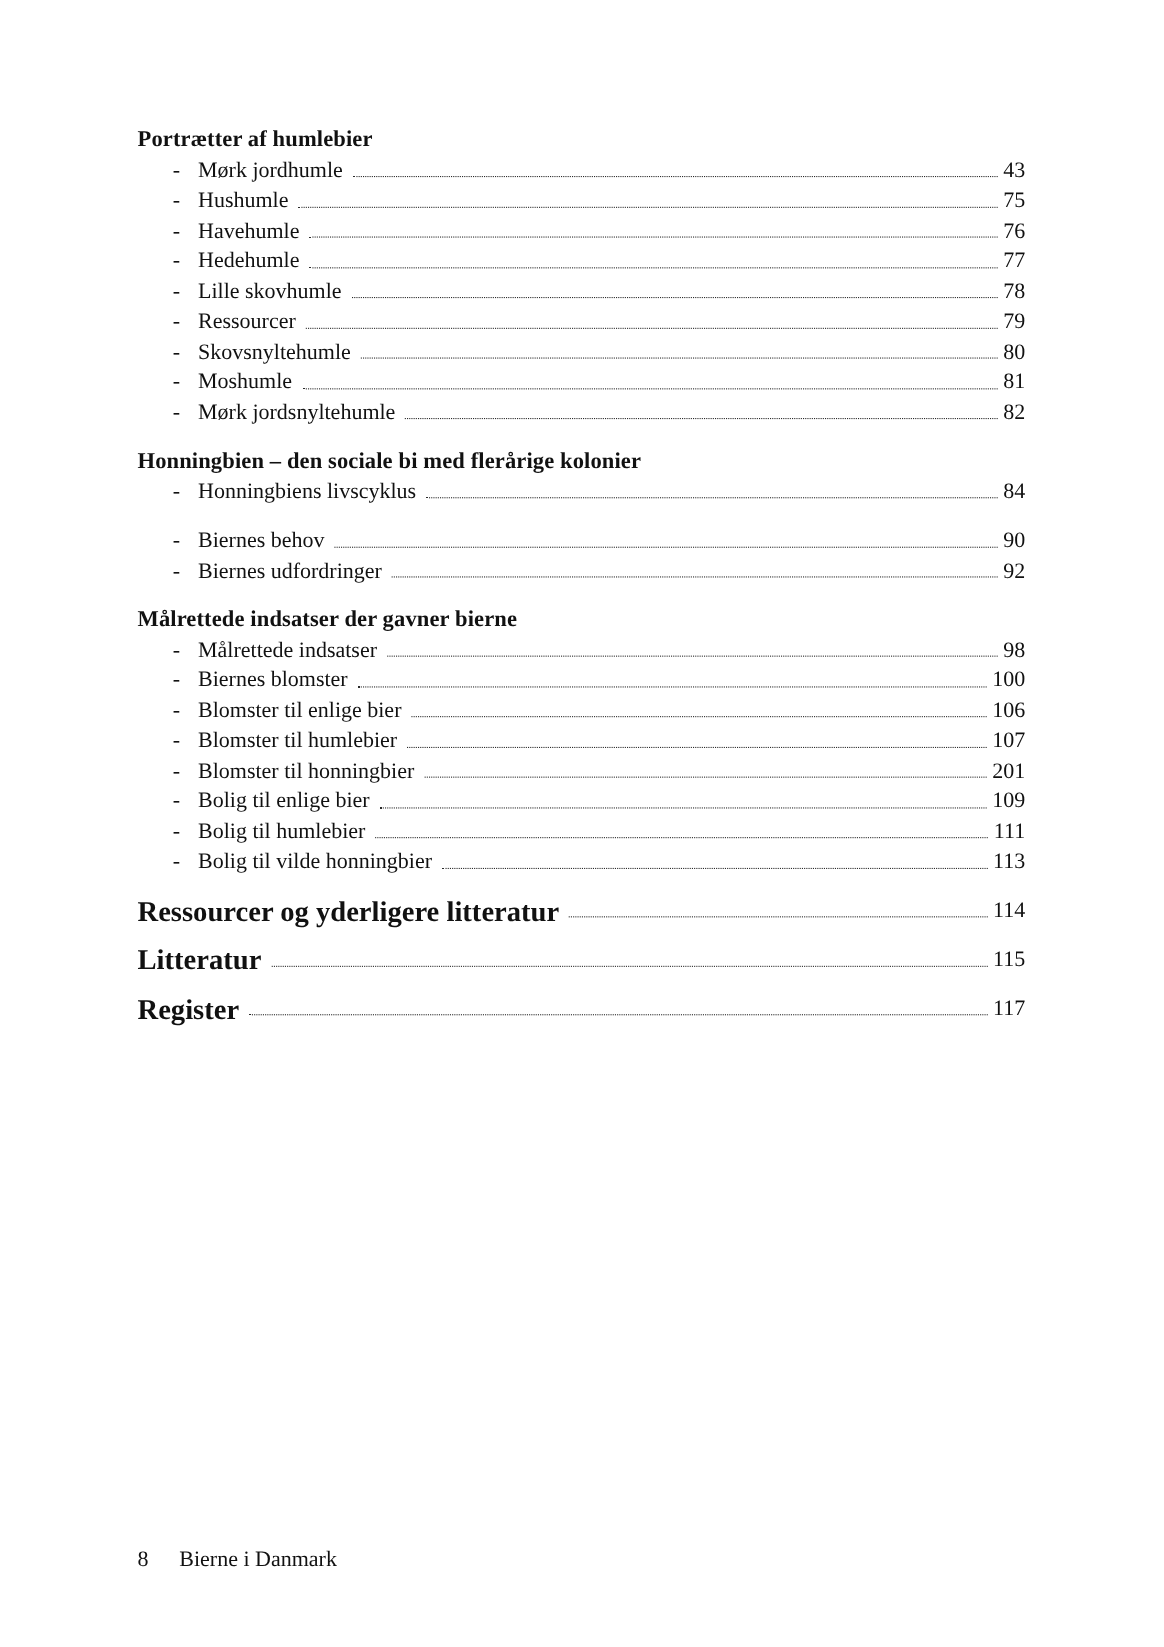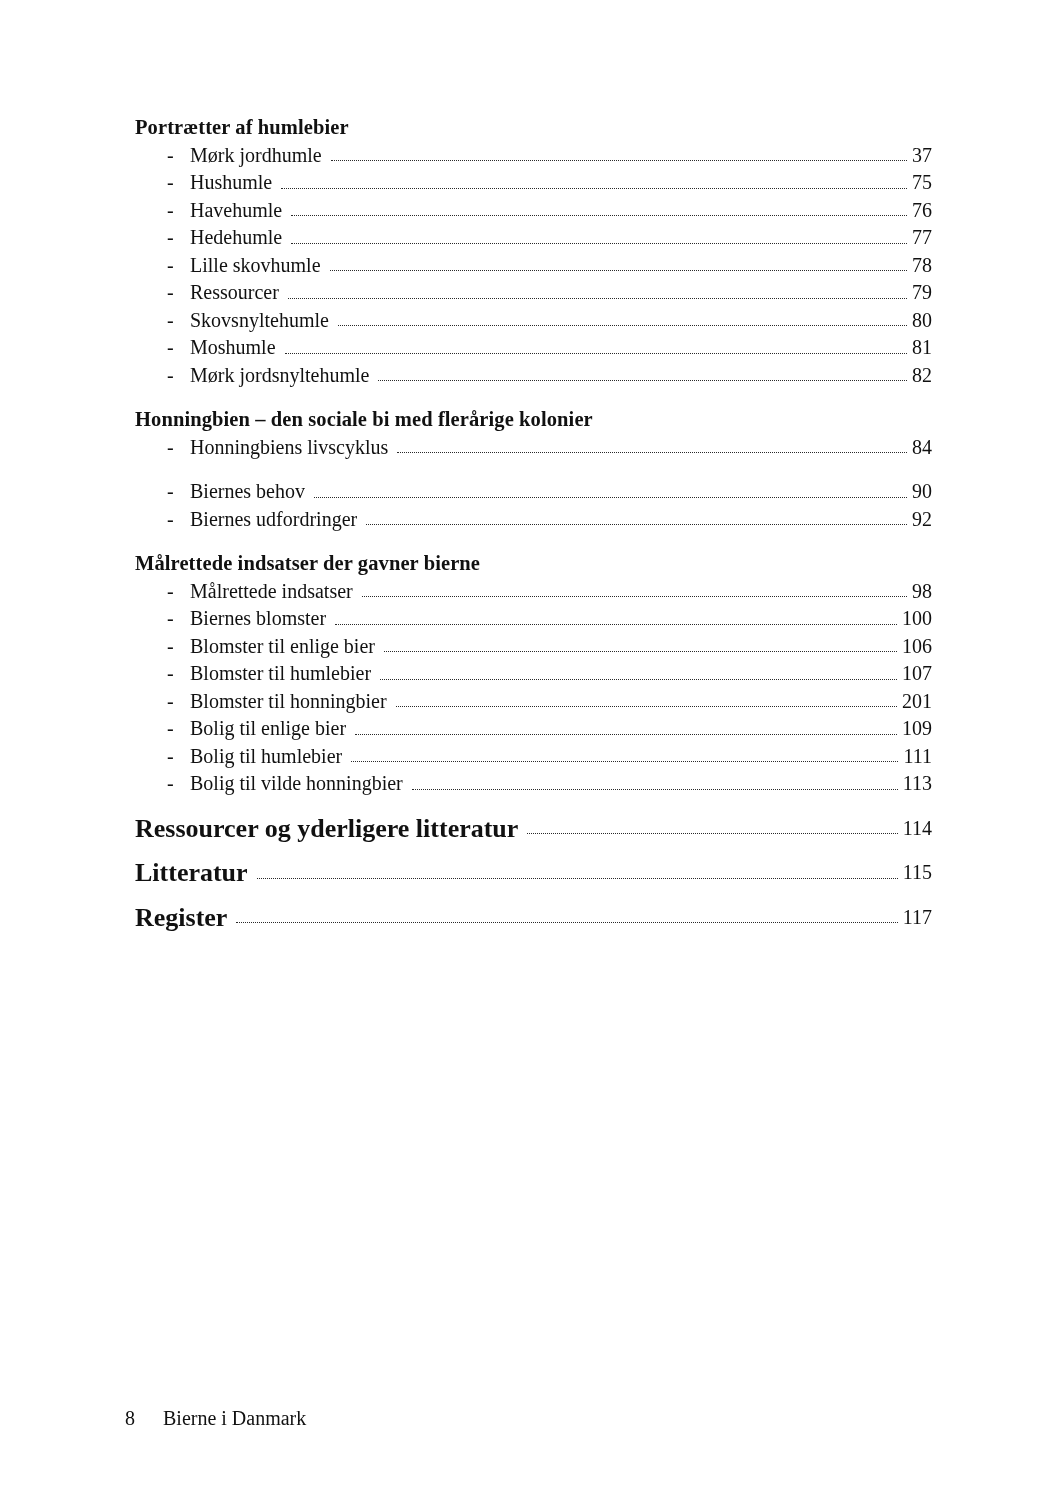--- a/index.html
+++ b/index.html
@@ -11,21 +11,21 @@
     width: 1058px;
     height: 1497px;
     position: relative;
     font-family: "Liberation Serif", "DejaVu Serif", serif;
     color: #111111;
     overflow: hidden;
   }
   .toc {
     position: absolute;
     top: 114px;
-    left: 135px;
+    left: 125px;
     right: 126px;
   }
   .section { margin: 0; }
   .section + .section { margin-top: 17px; }
   .heading {
     margin: 0;
     font-size: 20.5px;
     font-weight: bold;
     line-height: 27.5px;
     letter-spacing: 0.1px;
@@ -69,21 +69,21 @@
 <body>
 
 <main class="toc">
 
   <section class="section">
     <h2 class="heading">Portrætter af humlebier</h2>
     <div class="row entry">
       <span class="dash">-</span>
       <span class="label">Mørk jordhumle</span>
       <span class="leader"></span>
-      <span class="num">37</span>
+      <span class="num">43</span>
     </div>
     <div class="row entry">
       <span class="dash">-</span>
       <span class="label">Hushumle</span>
       <span class="leader"></span>
       <span class="num">75</span>
     </div>
     <div class="row entry">
       <span class="dash">-</span>
       <span class="label">Havehumle</span>

